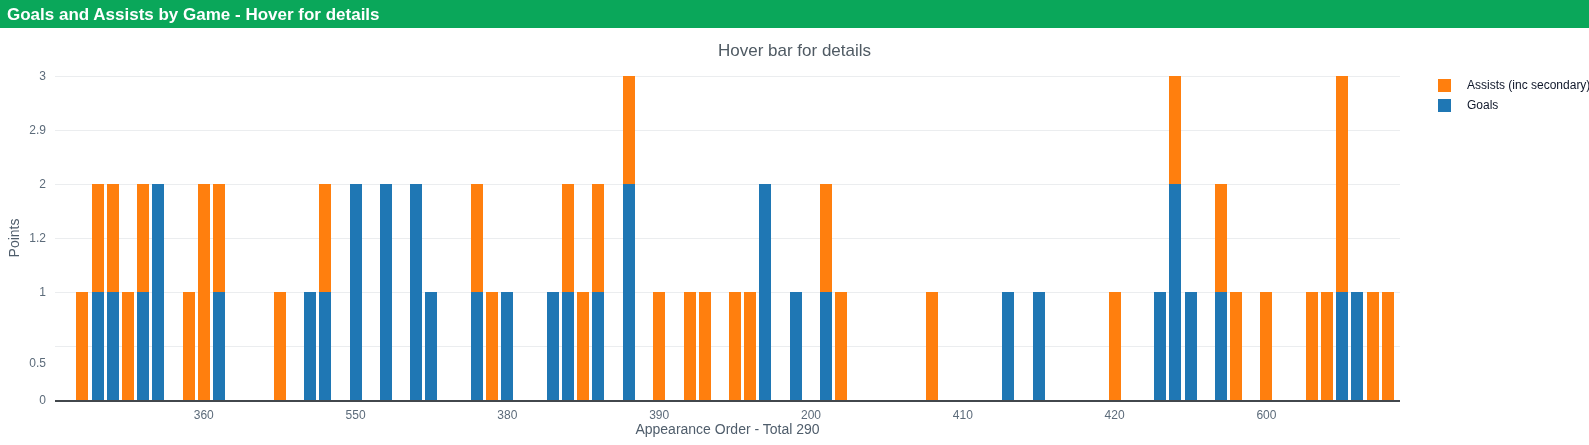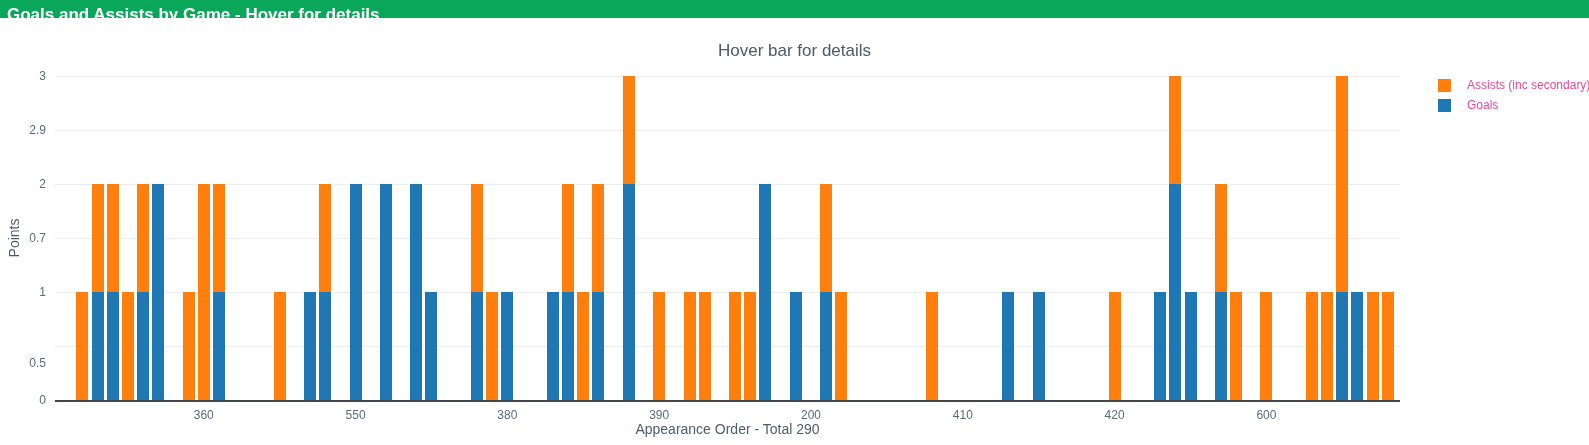--- a/index.html
+++ b/index.html
@@ -1,19 +1,19 @@
 <!DOCTYPE html>
 <html><head>
 <meta charset="utf-8">
 <style>
   html,body{margin:0;padding:0;background:#ffffff;font-family:"Liberation Sans",sans-serif;}
   #stage{position:relative;width:1589px;height:445px;overflow:hidden;background:#ffffff;}
 
   
-  .app-header{position:absolute;left:0;top:0;width:100%;height:18px;line-height:30px;
+  .app-header{position:absolute;left:0;top:0;width:100%;height:28px;line-height:30px;
     color:#ffffff;font-size:17px;font-weight:bold;padding-left:7px;box-sizing:border-box;}
 
   
   .chart-title{position:absolute;left:0;top:41px;width:1589px;text-align:center;
     font-size:17px;color:#4f5a63;}
 
   
   .plot{position:absolute;left:55px;top:76px;width:1345px;height:324px;
     border-bottom:2px solid #42474c;box-sizing:content-box;}
   .gridline{position:absolute;left:0;width:100%;height:1px;background:#ebedef;}
@@ -27,21 +27,21 @@
   
   .xaxis-title{position:absolute;left:55px;top:421px;width:1345px;text-align:center;
     font-size:14px;color:#4f5d6b;}
   .yaxis-title{position:absolute;left:14px;top:238px;transform:translate(-50%,-50%) rotate(-90deg);
     font-size:14px;color:#4f5d6b;white-space:nowrap;}
 
   
   .legend{position:absolute;left:1438px;top:75px;}
   .legend-item{display:flex;align-items:center;height:20px;cursor:pointer;}
   .swatch{width:13px;height:13px;flex:none;margin-right:16px;}
-  .legend-label{font-size:12px;color:#ec4899;white-space:nowrap;}
+  .legend-label{font-size:12px;color:#0f172a;white-space:nowrap;}
 </style>
 </head>
 <body>
 
 <div id="stage">
 
   <div class="app-header" style="background: rgb(10, 167, 90); color: rgb(255, 255, 255);">
     <span>Goals and Assists by Game - Hover for details</span>
   </div>
 
@@ -227,21 +227,21 @@
     </div>
     <div class="legend-item">
       <span class="swatch" style="background: rgb(31, 119, 180);"></span>
       <span class="legend-label">Goals</span>
     </div>
   </div>
 
 <div class="ytick" style="top: 393px;">0</div>
     <div class="ytick" style="top: 356px;">0.5</div>
     <div class="ytick" style="top: 285px;">1</div>
-    <div class="ytick" style="top: 231px;">0.7</div>
+    <div class="ytick" style="top: 231px;">1.2</div>
     <div class="ytick" style="top: 177px;">2</div>
     <div class="ytick" style="top: 123px;">2.9</div>
     <div class="ytick" style="top: 69px;">3</div>
     <div class="xtick" style="left: 203.77px; top: 408px;">360</div>
     <div class="xtick" style="left: 355.576px; top: 408px;">550</div>
     <div class="xtick" style="left: 507.381px; top: 408px;">380</div>
     <div class="xtick" style="left: 659.187px; top: 408px;">390</div>
     <div class="xtick" style="left: 810.993px; top: 408px;">200</div>
     <div class="xtick" style="left: 962.799px; top: 408px;">410</div>
     <div class="xtick" style="left: 1114.6px; top: 408px;">420</div>

